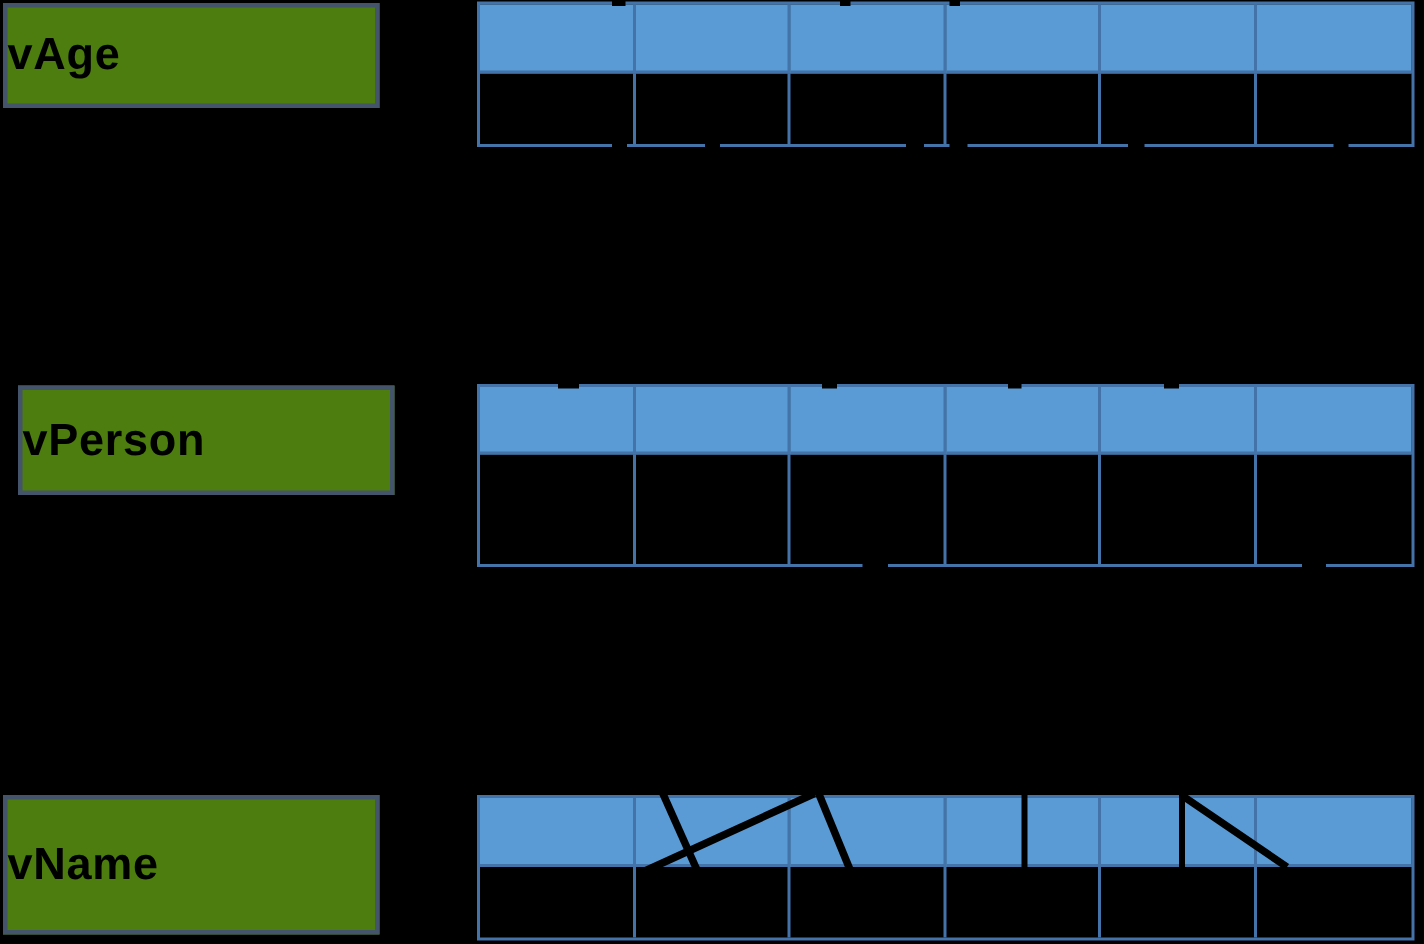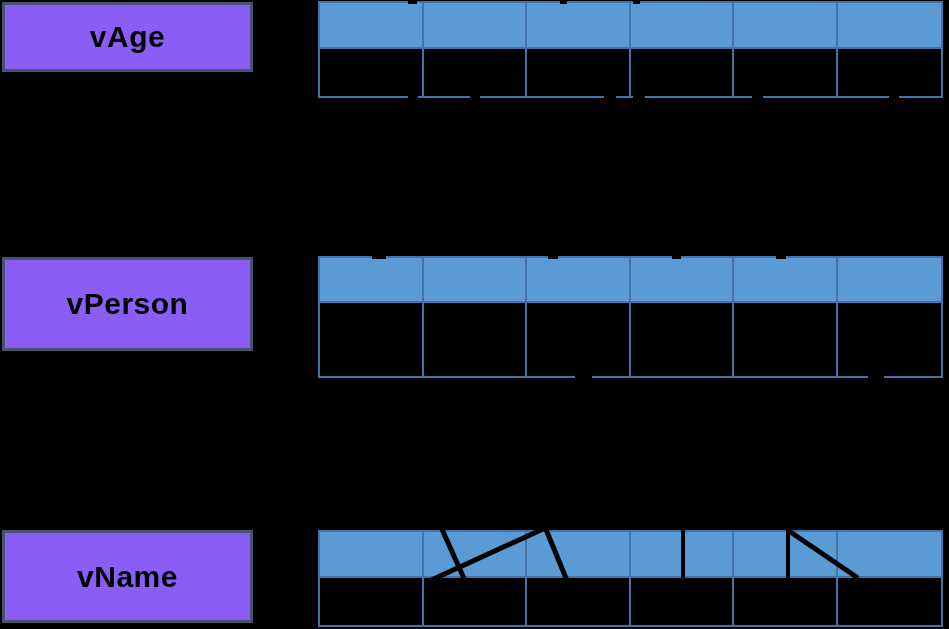--- a/index.html
+++ b/index.html
@@ -9,35 +9,34 @@
     position: relative;
     overflow: hidden;
     font-family: "Liberation Sans", sans-serif;
   }
 
   
   .label-box {
     position: absolute;
     left: 2px;
     width: 251px;
-    background: #8b5cf6;
+    background: #4d7c0f;
     border: 3px solid #44546A;
     box-sizing: border-box;
     display: flex;
     align-items: center;
-    justify-content: center;
   }
   .label-box .label-text {
     font-size: 30px;
     font-weight: bold;
     color: #000000;
     letter-spacing: 0.5px;
   }
   #box-vage    { top: 2px;   height: 70px; }
-  #box-vperson { top: 257px; height: 94px; }
+  #box-vperson { top: 257px; height: 73px; margin-left: 10px; }
   #box-vname   { top: 530px; height: 93px; }
 
   
   .vec-table {
     position: absolute;
     left: 318px;
     width: 625px;
     box-sizing: border-box;
     border: 2px solid #4373A8;
     display: grid;

